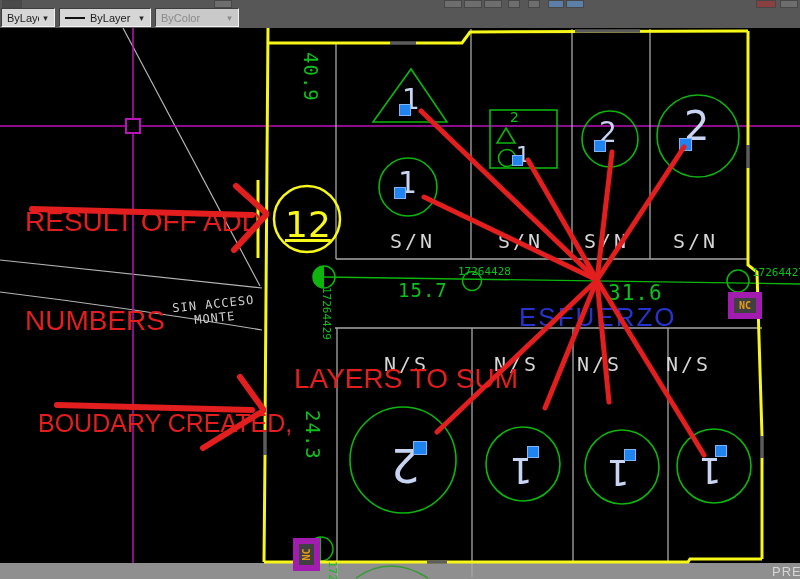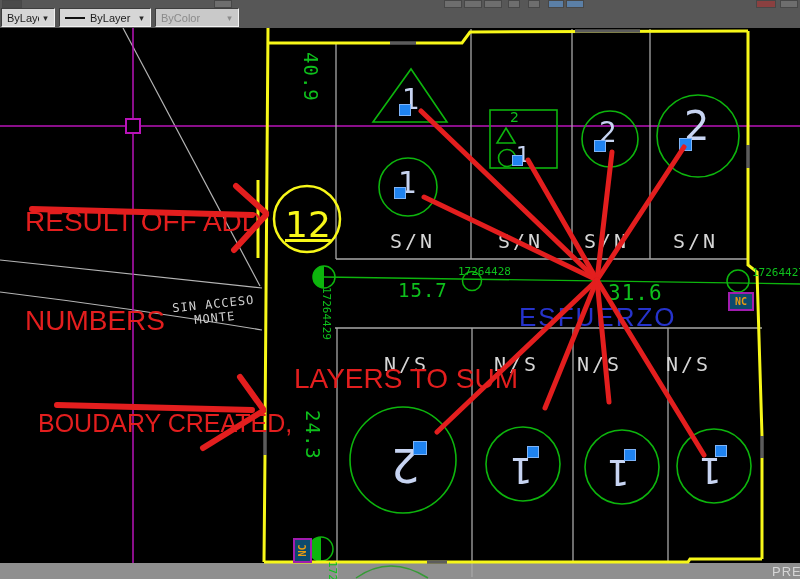--- a/index.html
+++ b/index.html
@@ -24,23 +24,23 @@
     white-space:pre;line-height:33px;}
   
   .lotlabel{font-family:"DejaVu Sans Mono",monospace;font-size:20px;color:#d6d6d6;
     letter-spacing:3px;font-weight:400;}
   .dimtext{font-family:"DejaVu Sans Mono",monospace;font-size:19px;color:#0ec01c;letter-spacing:1px;}
   .marktext{font-family:"DejaVu Sans Mono",monospace;font-size:11px;color:#0ec01c;letter-spacing:0;}
   .vert{transform:rotate(90deg) translateY(-100%);transform-origin:left top;white-space:nowrap;}
   .num{font-family:"DejaVu Sans",sans-serif;color:#c7d4f2;line-height:1;}
   .flip{transform:rotate(180deg);}
   .grip{position:absolute;z-index:2;background:#1f83f0;outline:1px solid #7fb4f7;}
-  .ncbox{position:absolute;z-index:2;border:2px solid #a21caf;color:#e89b12;
+  .ncbox{position:absolute;z-index:2;border:6px solid #a21caf;color:#e89b12;
     font-family:"DejaVu Sans Mono",monospace;font-size:10px;font-weight:bold;
-    display:flex;align-items:center;justify-content:center;background:#0c4a6e;}
+    display:flex;align-items:center;justify-content:center;background:#404040;}
   .roadtext{font-family:"DejaVu Sans Mono",monospace;font-size:12px;color:#cfcfcf;
     text-align:center;line-height:14px;transform:rotate(-6deg);letter-spacing:1px;white-space:nowrap;}
   .status{font-family:"Liberation Sans",sans-serif;font-size:13px;color:#d6d6d6;letter-spacing:1px;}
   .result12{font-family:"DejaVu Sans",sans-serif;font-size:36px;color:#f7f719;text-align:center;line-height:1;}
   .bluetext{font-family:"Liberation Sans",sans-serif;font-size:26px;color:#2633cc;letter-spacing:2px;}
   .badge2{font-family:"DejaVu Sans",sans-serif;font-size:14px;color:#0ec01c;}
 </style>
 </head>
 <body>
 

